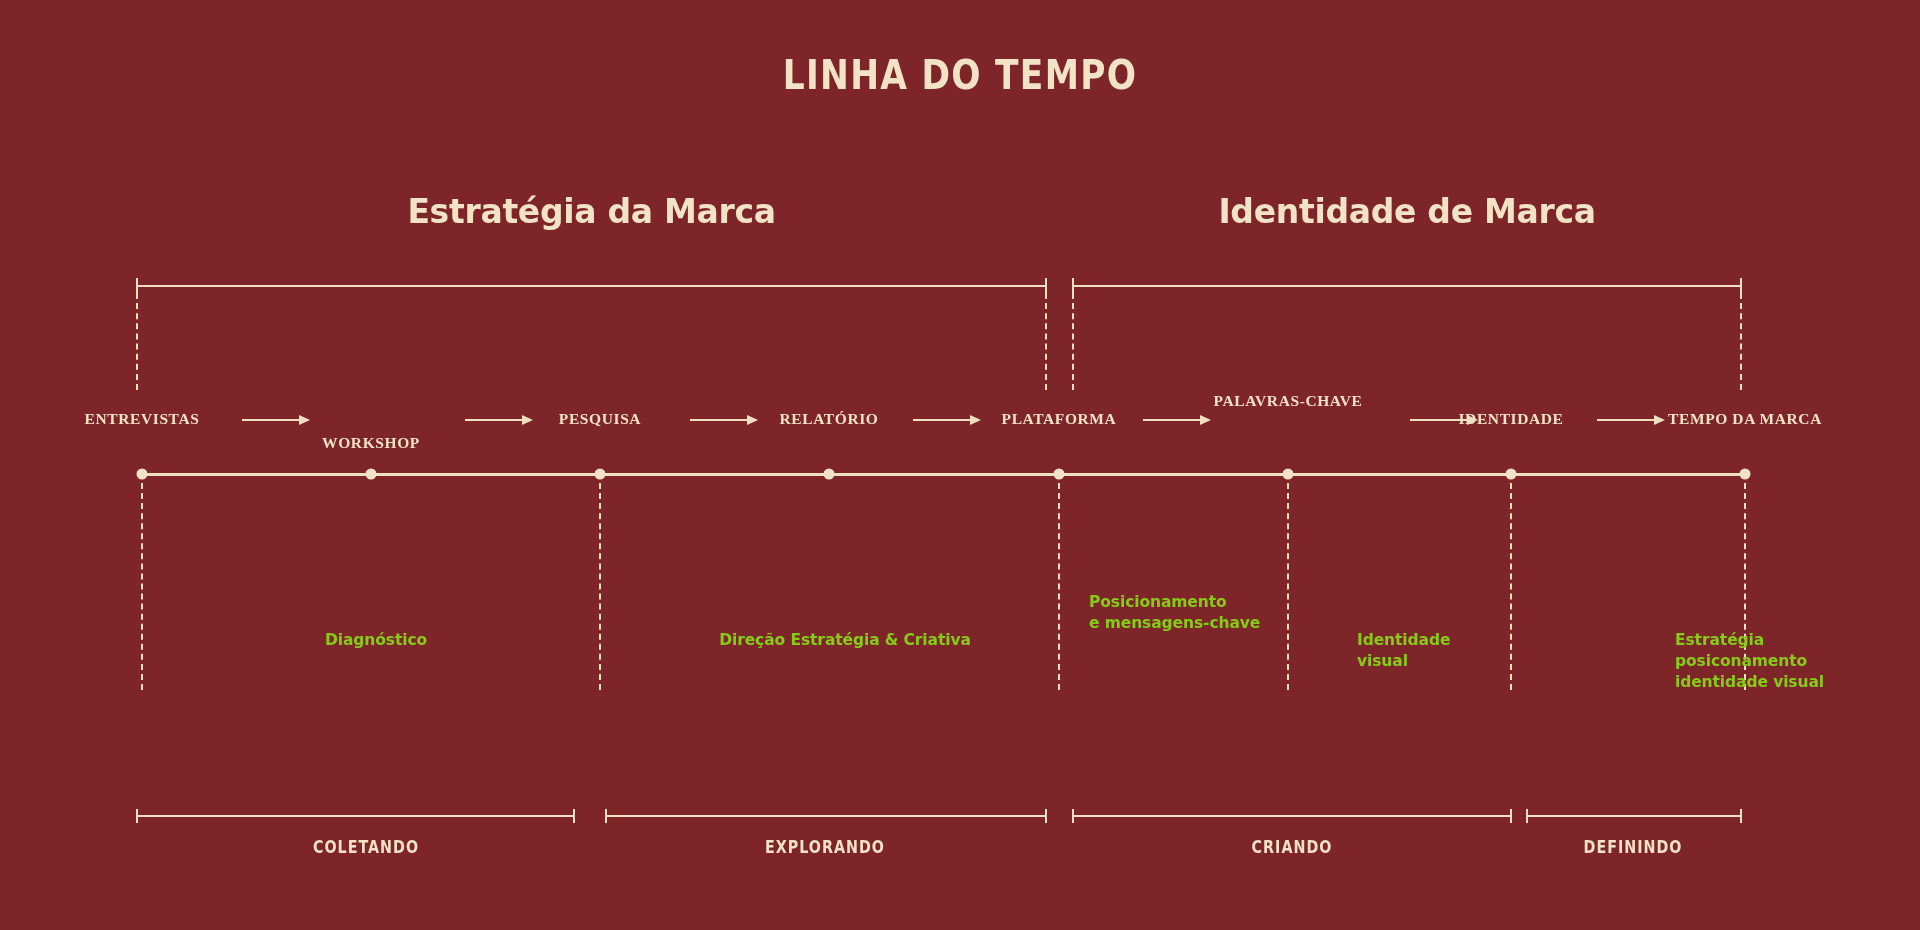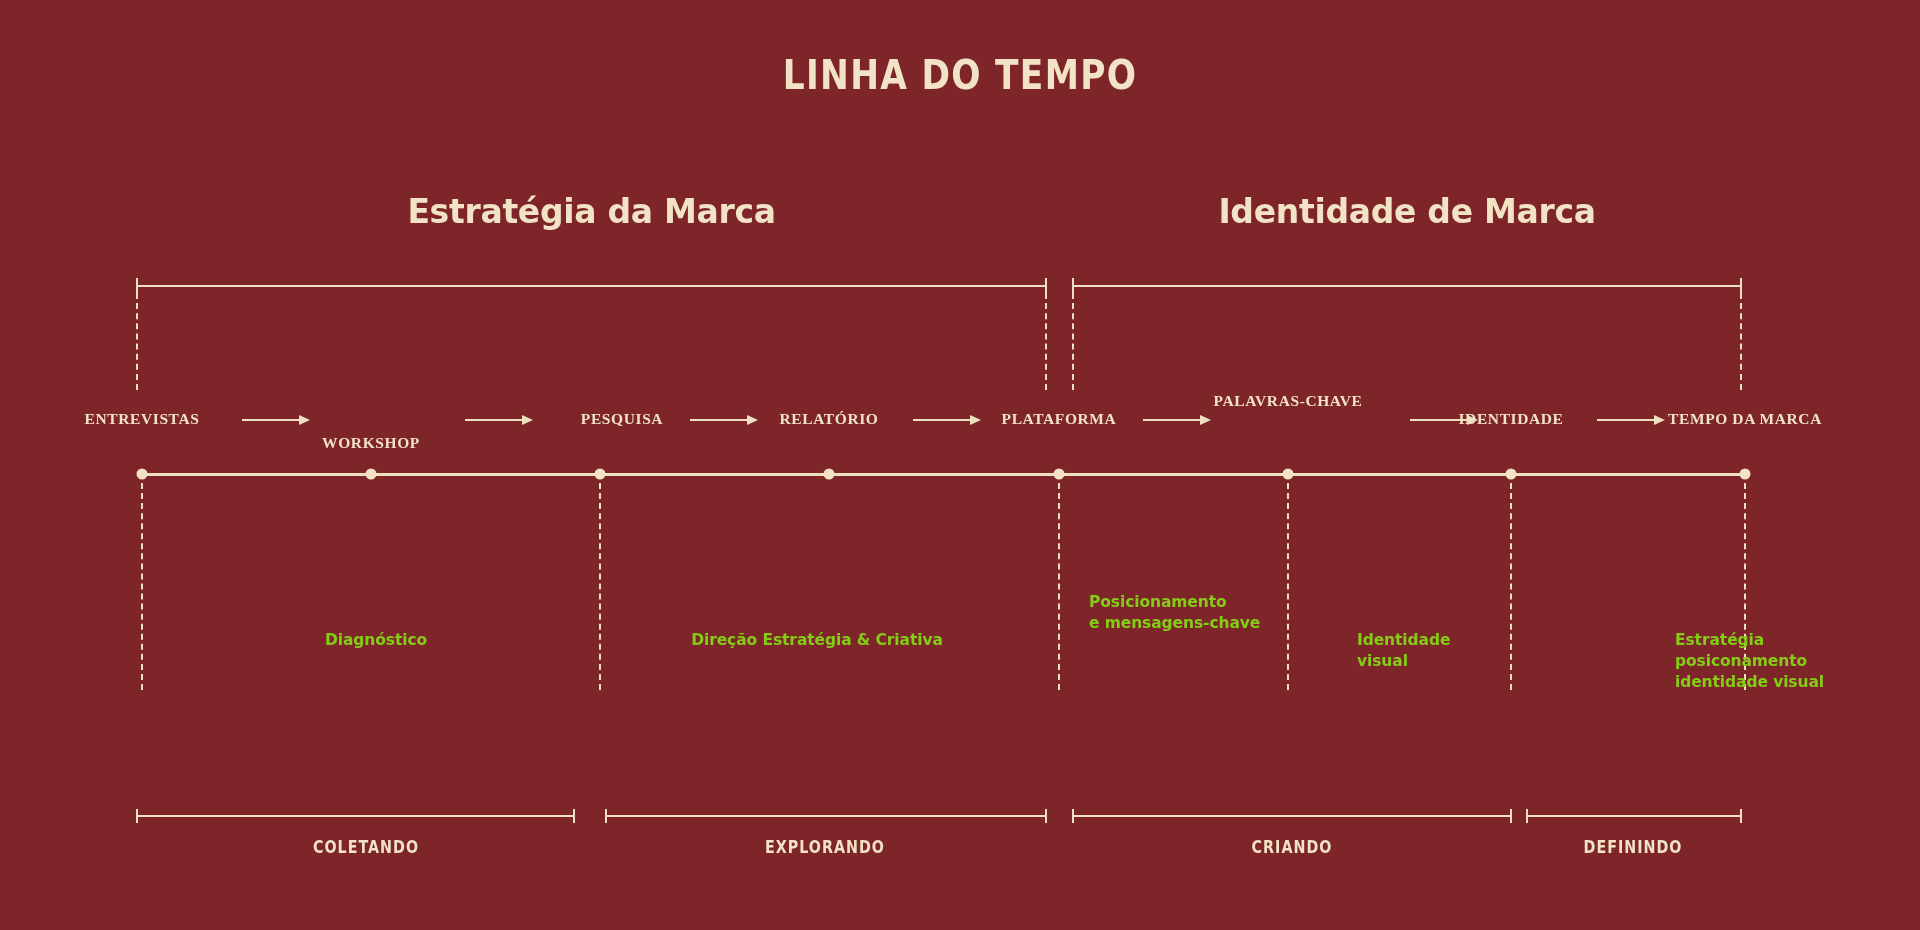--- a/index.html
+++ b/index.html
@@ -119,21 +119,21 @@
       <div class="vdash" style="left: 1045px; top: 293px; height: 97px;"></div>
       <div class="topbar" style="left: 1073px; top: 285px; width: 668px;"></div>
       <div class="topcap" style="left: 1072px; top: 278px; height: 16px;"></div>
       <div class="vdash" style="left: 1072px; top: 293px; height: 97px;"></div>
       <div class="topcap" style="left: 1740px; top: 278px; height: 16px;"></div>
       <div class="vdash" style="left: 1740px; top: 293px; height: 97px;"></div>
     </div>
   <div id="layer-steps">
       <div class="step-label" style="left: 142px; top: 410px;">ENTREVISTAS</div>
       <div class="step-label" style="left: 371px; top: 410px; margin-top: 24px;">WORKSHOP</div>
-      <div class="step-label" style="left: 622px; top: 410px;">PESQUISA</div>
+      <div class="step-label" style="left: 600px; top: 410px;">PESQUISA</div>
       <div class="step-label" style="left: 829px; top: 410px;">RELATÓRIO</div>
       <div class="step-label" style="left: 1059px; top: 410px;">PLATAFORMA</div>
       <div class="step-label" style="left: 1288px; top: 392px;">PALAVRAS-CHAVE</div>
       <div class="step-label" style="left: 1511px; top: 410px;">IDENTIDADE</div>
       <div class="step-label" style="left: 1745px; top: 410px;">TEMPO DA MARCA</div>
     </div>
   <div id="layer-arrows">
       <div class="arrow" style="left: 242px; top: 415px; width: 68px;">
         <div class="shaft" style="width: 58px;"></div>
         <div class="head"></div>
@@ -175,21 +175,21 @@
       <div class="vdash" style="left: 1058px; top: 483px; height: 207px;"></div>
       <div class="dot" style="left: 1288px; top: 474px; width: 11px; height: 11px;"></div>
       <div class="vdash" style="left: 1287px; top: 483px; height: 207px;"></div>
       <div class="dot" style="left: 1511px; top: 474px; width: 11px; height: 11px;"></div>
       <div class="vdash" style="left: 1510px; top: 483px; height: 207px;"></div>
       <div class="dot" style="left: 1745px; top: 474px; width: 11px; height: 11px;"></div>
       <div class="vdash" style="left: 1744px; top: 483px; height: 207px;"></div>
     </div>
   <div id="layer-desc">
       <div class="desc center" style="left: 376px; top: 630px;">Diagnóstico</div>
-      <div class="desc center" style="left: 817px; top: 630px;">Direção Estratégia &amp; Criativa</div>
+      <div class="desc center" style="left: 845px; top: 630px;">Direção Estratégia &amp; Criativa</div>
       <div class="desc" style="left: 1089px; top: 592px;">Posicionamento
 e mensagens-chave</div>
       <div class="desc" style="left: 1357px; top: 630px;">Identidade
 visual</div>
       <div class="desc" style="left: 1675px; top: 630px;">Estratégia
 posiconamento
 identidade visual</div>
     </div>
   <div id="layer-phases">
       <div class="botbar" style="left: 137px; top: 815px; width: 437px;"></div>

